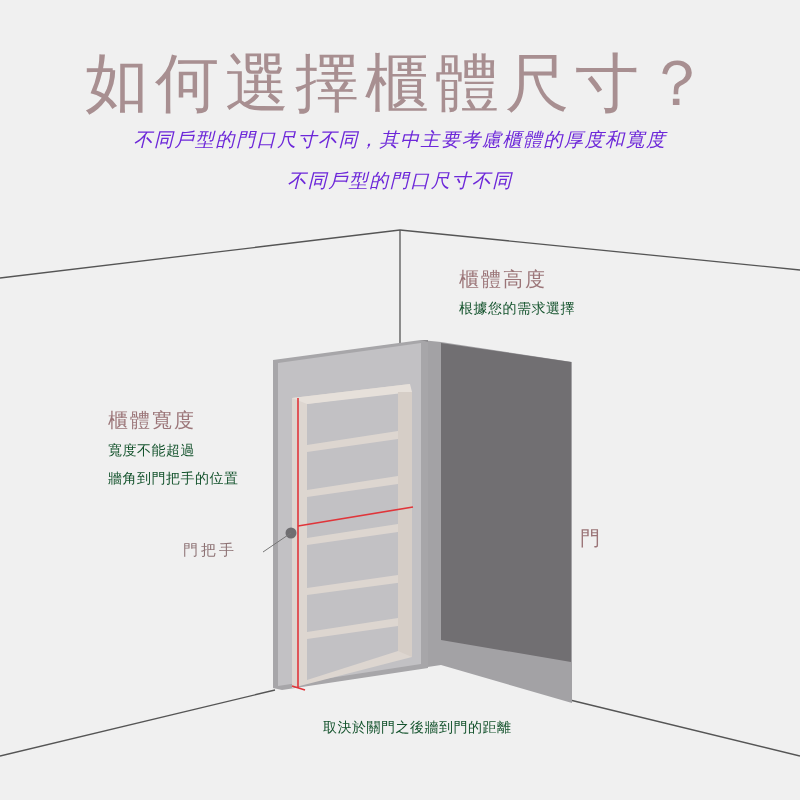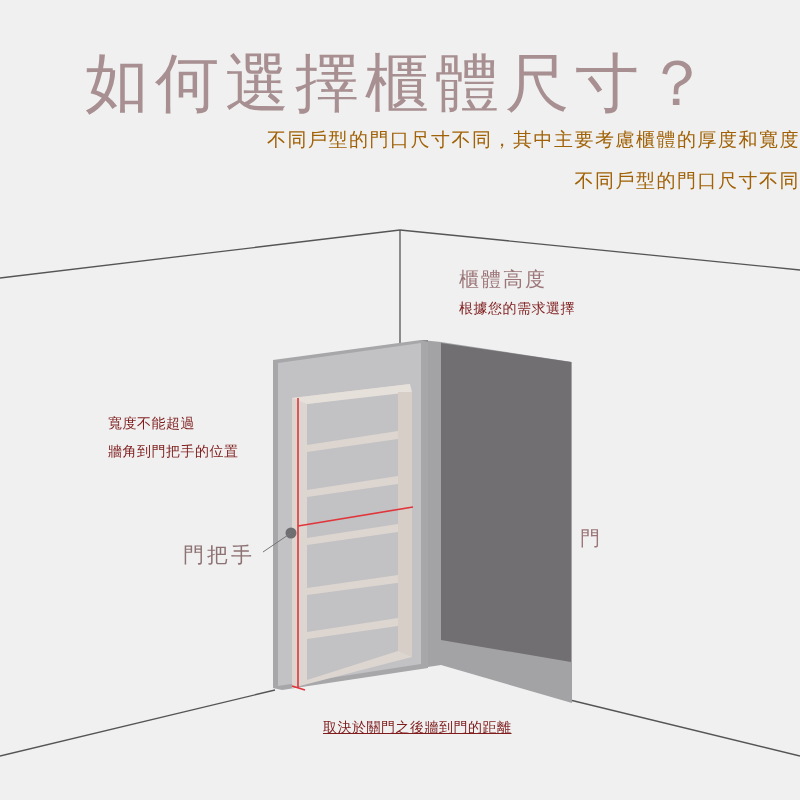--- a/index.html
+++ b/index.html
@@ -7,36 +7,36 @@
       width: 800px; height: 800px; overflow: hidden;
       background: #f0f0f0; position: relative;
       font-family: "DejaVu Sans", sans-serif;
     }
     .title {
       position: absolute; left: 0; top: 40px; width: 800px;
       text-align: center; font-size: 64px; letter-spacing: 6px;
       color: #a88f91; font-weight: normal;
     }
     .subtitle {
-      position: absolute; left: 0; width: 800px; text-align: right;
-      font-size: 19px; color: #a16207; letter-spacing: 1.5px;
+      position: absolute; left: 0; width: 800px; text-align: center;
+      font-size: 19px; color: #6d28d9; letter-spacing: 1.5px; font-style: italic;
     }
     .sub1 { top: 127px; }
     .sub2 { top: 168px; }
     svg.scene { position: absolute; left: 0; top: 0; }
     .label { position: absolute; white-space: nowrap; }
     .label .head { font-size: 20px; color: #9b7578; letter-spacing: 2px; }
-    .label .desc { font-size: 14px; color: #7f1d1d; letter-spacing: 0.5px; line-height: 23px; }
+    .label .desc { font-size: 14px; color: #14532d; letter-spacing: 0.5px; line-height: 23px; }
     .lbl-height { left: 459px; top: 266px; }
     .lbl-height .desc { margin-top: 4px; }
     .lbl-width { left: 108px; top: 407px; }
     .lbl-width .desc { margin-top: 5px; }
     .lbl-depth { left: 323px; top: 713px; }
-    .lbl-depth .desc { margin-top: 3px; text-decoration: underline; }
-    .lbl-handle { left: 183px; top: 541px; font-size: 21px; color: #8d7274; letter-spacing: 3px; }
+    .lbl-depth .desc { margin-top: 3px; }
+    .lbl-handle { left: 183px; top: 541px; font-size: 15px; color: #8d7274; letter-spacing: 3px; }
     .lbl-door { left: 580px; top: 525px; font-size: 20px; color: #9b7578; }
   </style>
 </head>
 <body>
 
 <div class="title">如何選擇櫃體尺寸？</div>
 <div class="subtitle sub1">不同戶型的門口尺寸不同，其中主要考慮櫃體的厚度和寬度</div>
 <div class="subtitle sub2">不同戶型的門口尺寸不同</div>
 
 <svg class="scene" width="800" height="800" viewBox="0 0 800 800">
@@ -84,20 +84,21 @@
     <line x1="291" y1="533" x2="263" y2="552" stroke="#777" stroke-width="1"></line>
   </g>
 </svg>
 
 <div class="label lbl-height">
   <div class="head">櫃體高度</div>
   <div class="desc">根據您的需求選擇</div>
 </div>
 
 <div class="label lbl-width">
+  <div class="head">櫃體寬度</div>
   <div class="desc">寬度不能超過</div>
   <div class="desc">牆角到門把手的位置</div>
 </div>
 
 <div class="label lbl-handle">門把手</div>
 
 <div class="label lbl-door">門</div>
 
 <div class="label lbl-depth">
   <div class="desc">取決於關門之後牆到門的距離</div>

